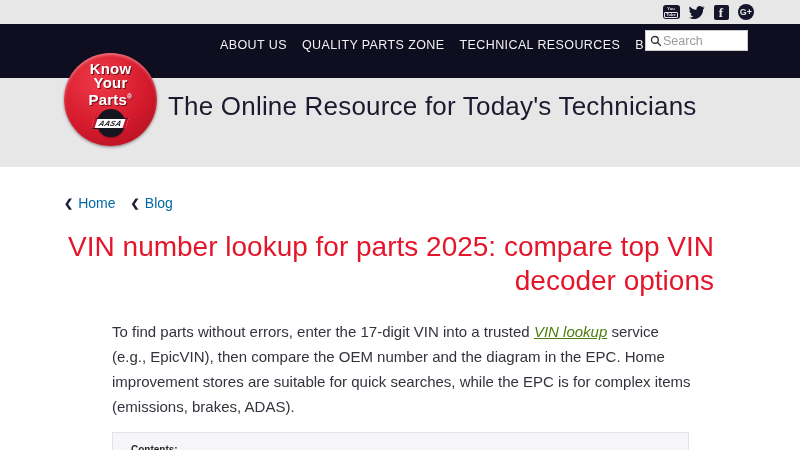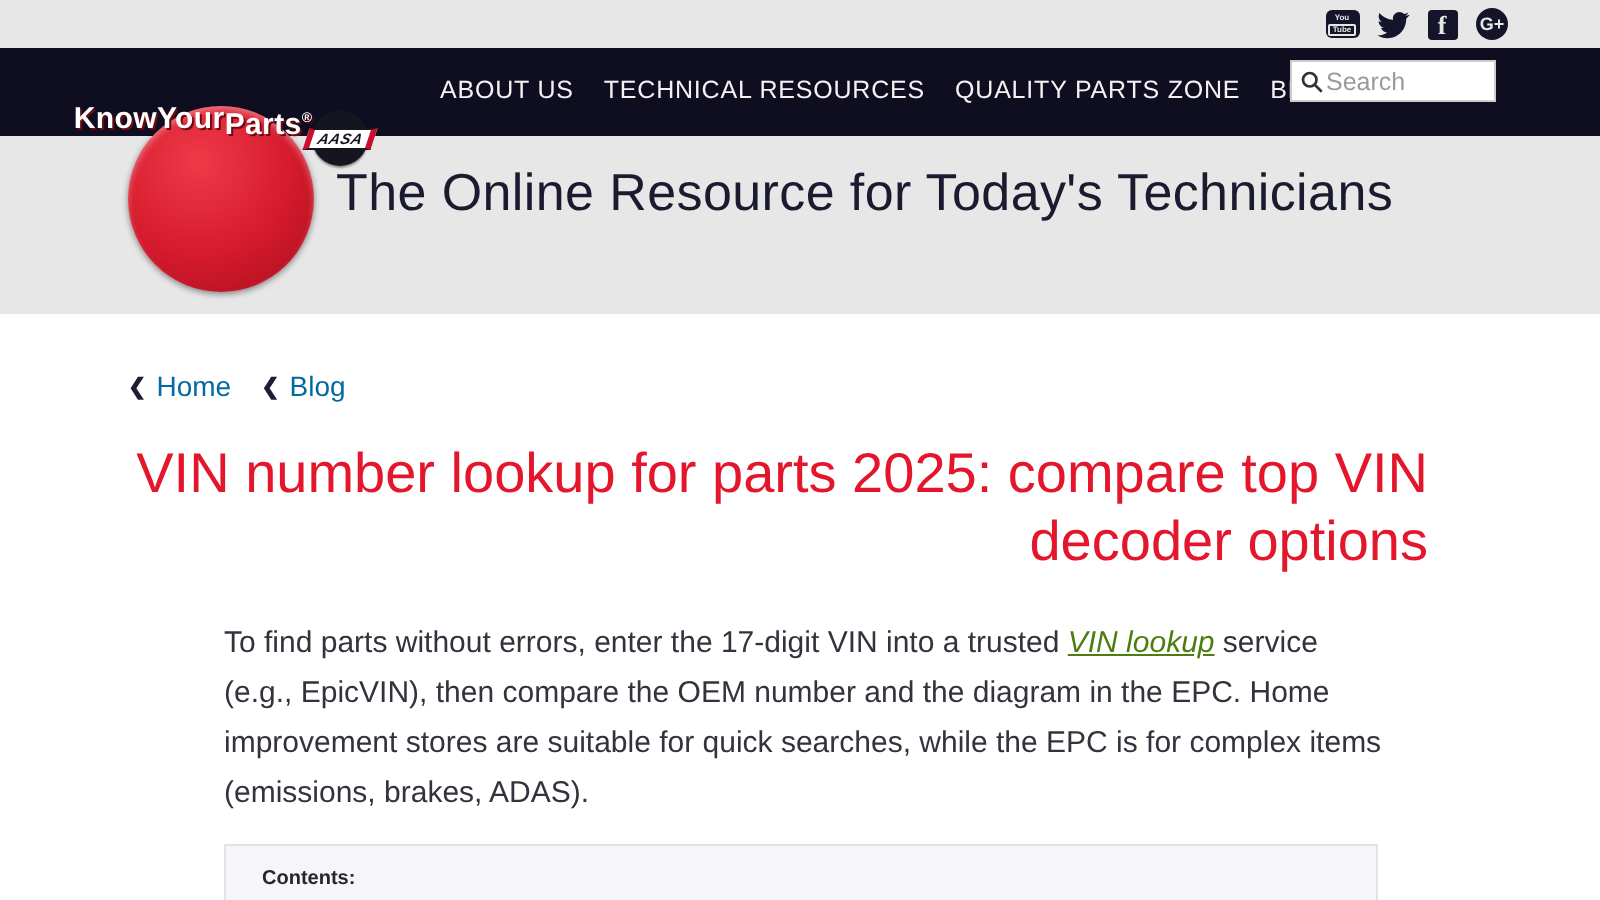--- a/index.html
+++ b/index.html
@@ -38,21 +38,21 @@
     color: #e7e7e7; font-weight: bold; font-size: 13px; line-height: 15px;
     text-align: center; font-family: "Liberation Serif", serif;
   }
   .gp-box {
     width: 16px; height: 16px; background: #14142a; border-radius: 50%;
     color: #e7e7e7; font-weight: bold; font-size: 9px; line-height: 16px; text-align: center;
   }
 
   
   .navbar {
-    height: 44px;
+    height: 54px;
     background: #0e0e20;
     position: relative;
   }
   .nav-links {
     position: absolute; left: 220px; top: 0; height: 42px;
     display: flex; align-items: center; gap: 15px;
   }
   .nav-link {
     color: #f2f2f2; font-size: 12.5px; letter-spacing: 0.4px;
     text-decoration: none; cursor: pointer; white-space: nowrap;
@@ -86,21 +86,21 @@
 
   
   .logo {
     position: absolute;
     left: 64px; top: 53px;
     width: 93px; height: 93px;
     border-radius: 50%;
     background: radial-gradient(circle at 38% 30%, #ef3a48 0%, #d41a2c 55%, #a80e1e 100%);
     box-shadow: 0 1px 3px rgba(0,0,0,0.45), inset 0 2px 3px rgba(255,255,255,0.35);
     z-index: 10;
-    display: flex; flex-direction: row; justify-content: center;
+    display: flex; flex-direction: column; align-items: center; justify-content: center;
     cursor: pointer;
   }
   .logo-line {
     color: #ffffff; font-weight: bold; font-size: 15px; line-height: 14px;
     text-shadow: 1px 1px 0 #6e0a14; letter-spacing: 0.2px;
   }
   .logo-line .reg { font-size: 7px; vertical-align: super; }
   .aasa-circle {
     width: 28px; height: 28px; margin-top: 2px;
     background: #15151f; border-radius: 50%;
@@ -174,22 +174,22 @@
     </span>
     <span class="sicon">
       <span class="gp-box">G+</span>
     </span>
   </div>
 </div>
 
 <div class="navbar">
   <div class="nav-links">
     <a class="nav-link">ABOUT US</a>
+    <a class="nav-link">QUALITY PARTS ZONE</a>
     <a class="nav-link">TECHNICAL RESOURCES</a>
-    <a class="nav-link">QUALITY PARTS ZONE</a>
     <a class="nav-link">BLOG</a>
   </div>
   <div class="searchbox">
     <svg width="12" height="12" viewBox="0 0 16 16">
       <circle cx="6.5" cy="6.5" r="4.5" fill="none" stroke="#333" stroke-width="1.8"></circle>
       <line x1="10" y1="10" x2="14.5" y2="14.5" stroke="#333" stroke-width="1.8"></line>
     </svg>
     <input type="text" placeholder="Search" style="">
   </div>
 </div>

